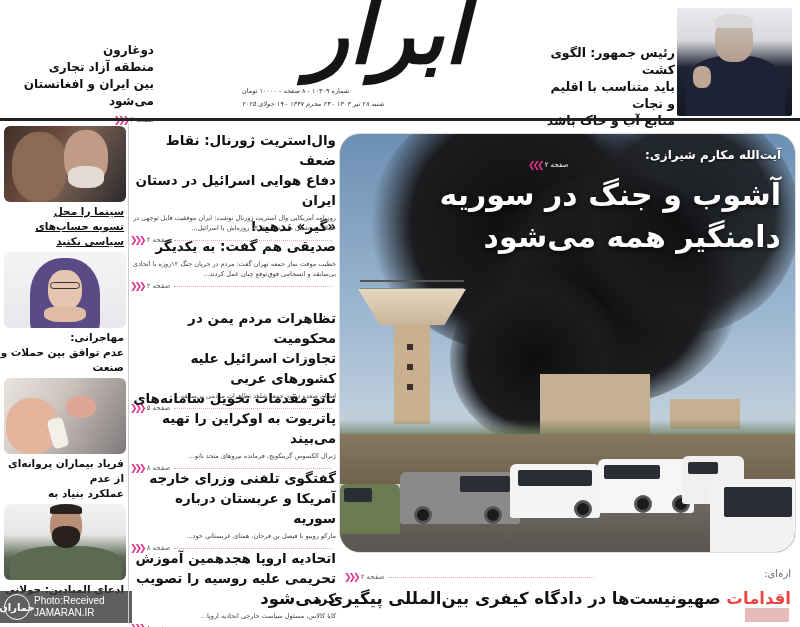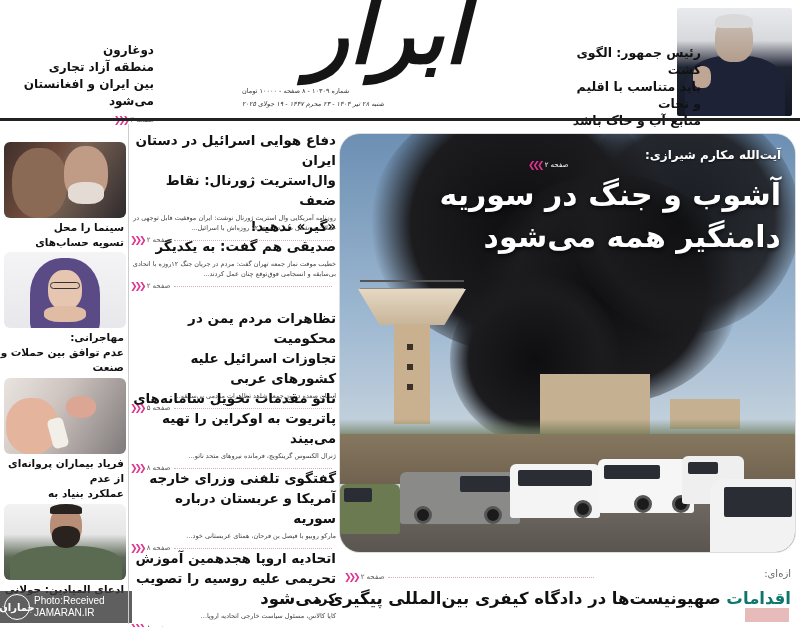--- a/index.html
+++ b/index.html
@@ -22,21 +22,21 @@
   .issue-line { position: absolute; right: 6px; width: 220px; font-size: 6.5px; color: #333; direction: rtl; text-align: left; white-space: nowrap; }
   .issue-1 { top: 87px; }
   .issue-2 { top: 100px; font-style: italic; }
 
   .mh-right { position: absolute; left: 545px; top: 0; width: 255px; height: 118px; }
   .pres-photo { position: absolute; right: 8px; top: 8px; width: 115px; height: 108px; background: linear-gradient(180deg,#e9eaee 0%,#d8d9dd 30%,#1f2433 55%,#141824 100%); border-radius: 2px; overflow: hidden; }
   .pres-photo .head { position: absolute; left: 38px; top: 8px; width: 38px; height: 46px; border-radius: 45% 45% 40% 40%; background: linear-gradient(180deg,#cbc1b8,#b39d8c); }
   .pres-photo .hair { position: absolute; left: 38px; top: 6px; width: 38px; height: 14px; border-radius: 50% 50% 20% 20%; background: #d9d9d9; }
   .pres-photo .body { position: absolute; left: 8px; top: 48px; width: 100px; height: 70px; border-radius: 40% 40% 0 0; background: #1d2236; }
   .pres-photo .hand { position: absolute; left: 16px; top: 58px; width: 18px; height: 22px; border-radius: 40%; background: #bfa593; }
-  .mh-right .text { position: absolute; left: 0; top: 44px; width: 130px; font-weight: bold; font-size: 12.5px; line-height: 17px; margin-left: 26px; }
+  .mh-right .text { position: absolute; left: 0; top: 44px; width: 130px; font-weight: bold; font-size: 12.5px; line-height: 17px; }
 
   
   .col-left { position: absolute; left: 0; top: 124px; width: 128px; height: 503px; }
   .side-item { position: absolute; left: 0; width: 126px; }
   .side-photo { width: 122px; height: 76px; border-radius: 6px; overflow: hidden; position: relative; }
   .side-title { font-weight: bold; font-size: 10.5px; line-height: 15px; margin-top: 2px; padding-right: 2px; }
   .side-ref { margin-top: 0; }
 
   .photo-cinema { background: linear-gradient(120deg,#3e2f2a 0%,#6b4a3b 35%,#7a6354 50%,#2e2a2d 100%); }
   .photo-cinema .f1 { position:absolute; left:8px; top:6px; width:55px; height:70px; border-radius:45%; background:#8a6a55; }
@@ -92,21 +92,21 @@
   .main-kicker { position:absolute; right:14px; top:14px; color:#fff; font-weight:bold; font-size:12px; direction:rtl; text-shadow: 0 1px 2px rgba(0,0,0,0.6); }
   .main-ref { position:absolute; left:188px; top:18px; }
   .main-ref .page-ref { color:#fff; }
   .main-hl { position:absolute; right:14px; top:40px; width:420px; color:#fff; font-weight:bold; font-size:30px; line-height:42px; direction:rtl; text-align:right; text-shadow: 0 2px 4px rgba(0,0,0,0.7); }
 
   .bottom-story { position:absolute; left:340px; top:566px; width:455px; height:58px; }
   .bottom-kicker { position:absolute; right:4px; top:2px; font-size:10px; color:#666; direction:rtl; }
   .bottom-ref { position:absolute; left:4px; top:6px; display:flex; align-items:center; gap:4px; width:250px; }
   .bottom-ref .dots { flex:1; border-top:1px dotted #d8a8c8; }
   .bottom-hl { position:absolute; right:4px; top:20px; width:460px; font-weight:bold; font-size:16.5px; line-height:26px; direction:rtl; text-align:right; white-space:nowrap; }
-  .bottom-hl .hl-accent { color:#0f766e; }
+  .bottom-hl .hl-accent { color:#ef4444; }
   .stamp { position:absolute; right:6px; top:42px; width:44px; height:14px; background: rgba(210,120,120,0.5); }
 </style>
 </head>
 <body>
 
 <div class="masthead">
 
   <div class="mh-left rtl">
     <div class="kicker">دوغارون</div>
     <div>منطقه آزاد تجاری</div>
@@ -138,21 +138,21 @@
         <span>صفحه ۳</span>
         <span class="chev">❮❮❮</span>
       </div>
     </div>
   </div>
 </div>
 <div class="masthead-rule"></div>
 
 <div class="col-left">
 
-  <div class="side-item rtl" style="top:18px;">
+  <div class="side-item rtl" style="top:2px;text-decoration:underline;">
     <div class="side-photo photo-cinema">
         <div class="f1"></div>
         <div class="f2"></div>
         <div class="b2"></div>
       </div>
     <div class="side-title">
       <div>سینما را محل</div>
       <div>تسویه حساب‌های سیاسی نکنید</div>
     </div>
     <div class="page-ref side-ref">
@@ -214,22 +214,22 @@
     <div>JAMARAN.IR</div>
   </div>
 </div>
 
 <div class="col-mid-sep"></div>
 
 <div class="col-mid">
 
   <div class="story rtl" style="top:6px;">
     <div class="hl">
+      <div>وال‌استریت ژورنال: نقاط ضعف</div>
       <div>دفاع هوایی اسرائیل در دستان ایران</div>
-      <div>وال‌استریت ژورنال: نقاط ضعف</div>
     </div>
     <div class="lede">روزنامه آمریکایی وال استریت ژورنال نوشت: ایران موفقیت قابل توجهی در حملات موشکی طی درگیری ۱۲ روزه‌اش با اسرائیل...</div>
     <div class="ref-row">
       <span class="page-ref">
           <span>صفحه ۲</span>
           <span class="chev">❮❮❮</span>
         </span>
       <span class="dots"></span>
     </div>
   </div>

